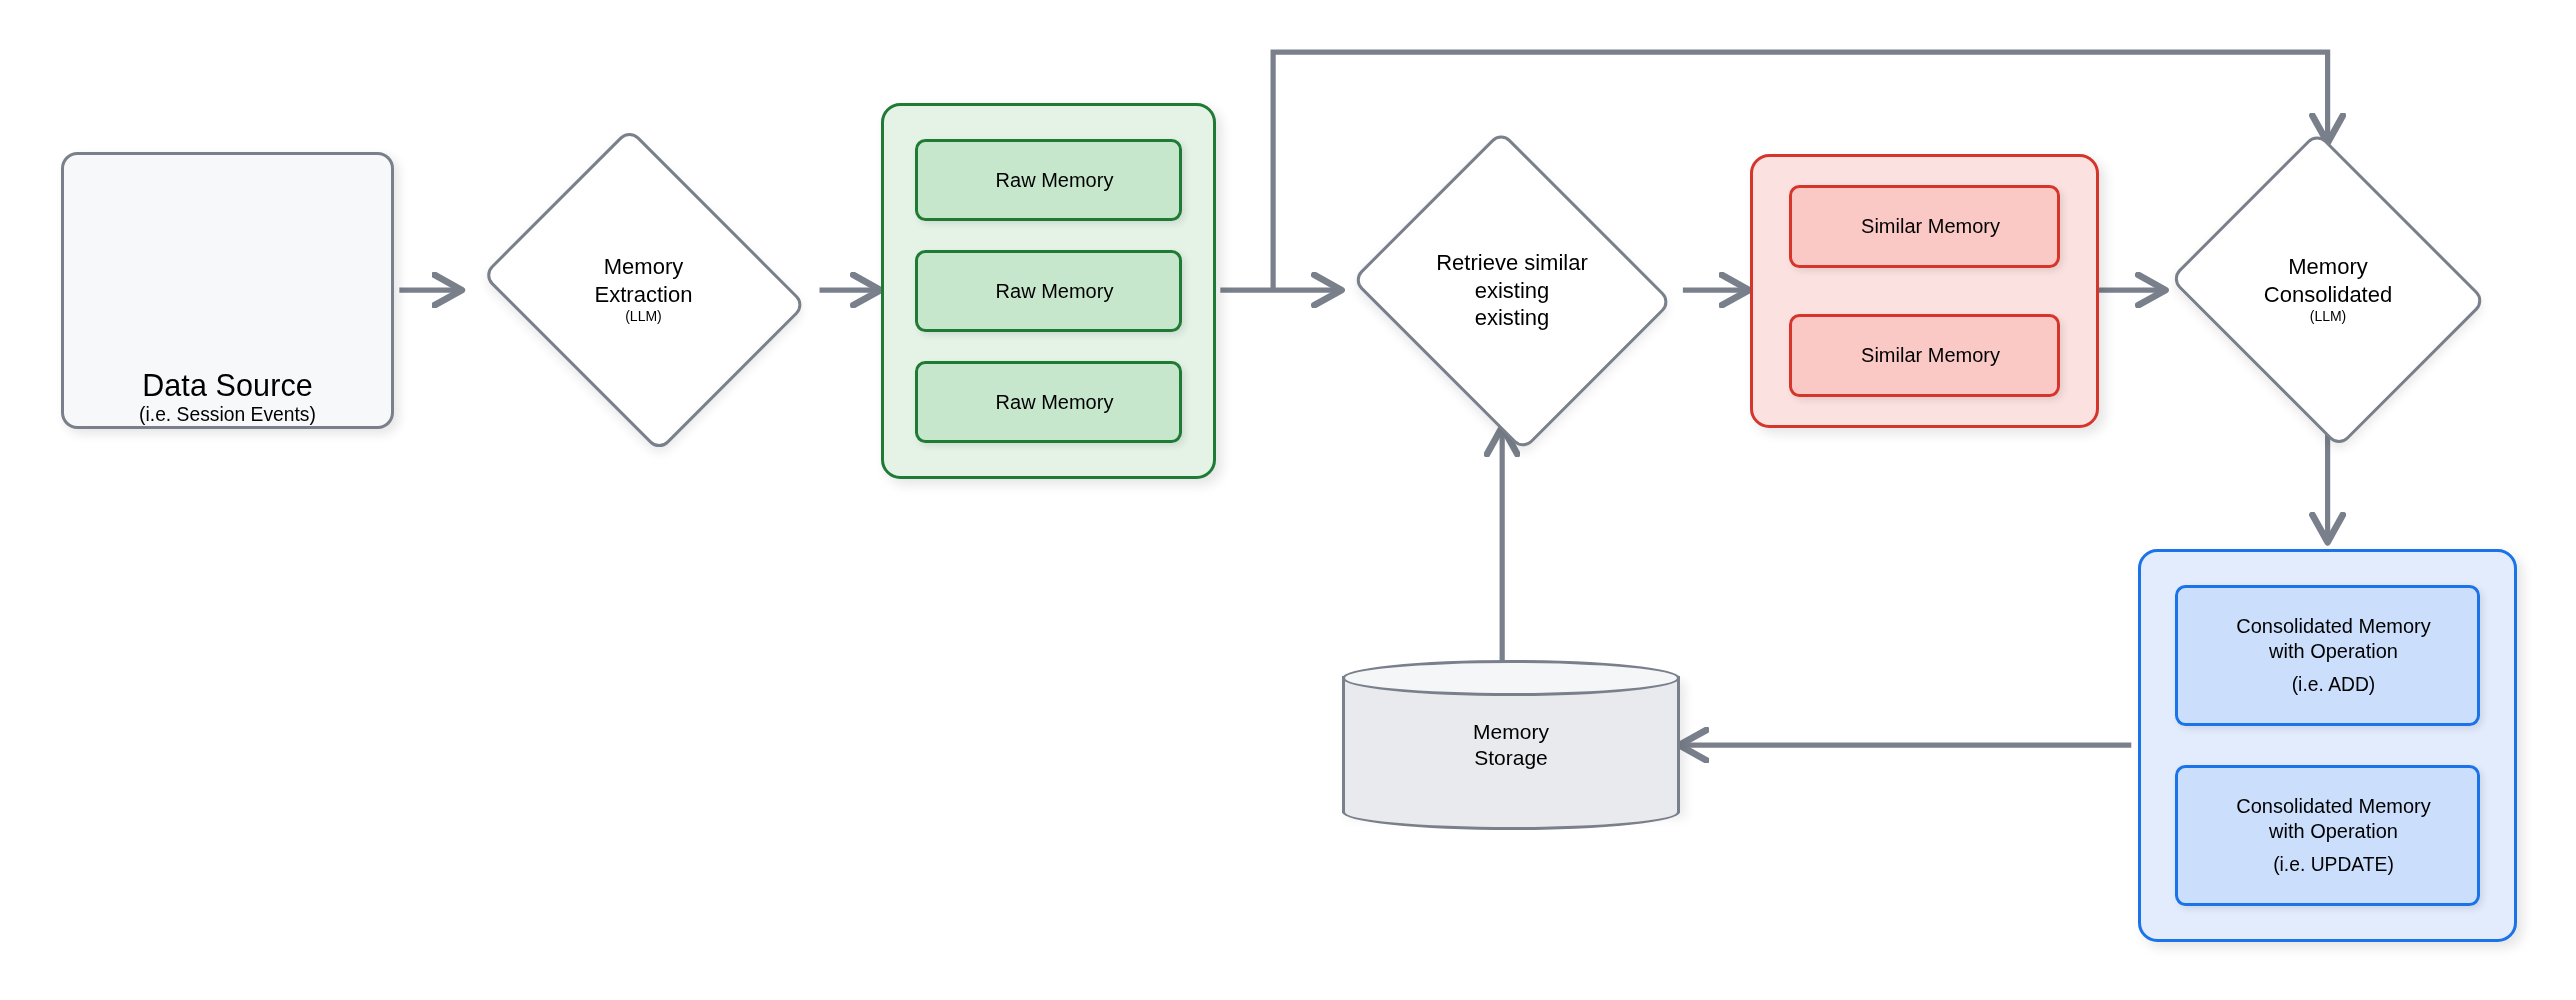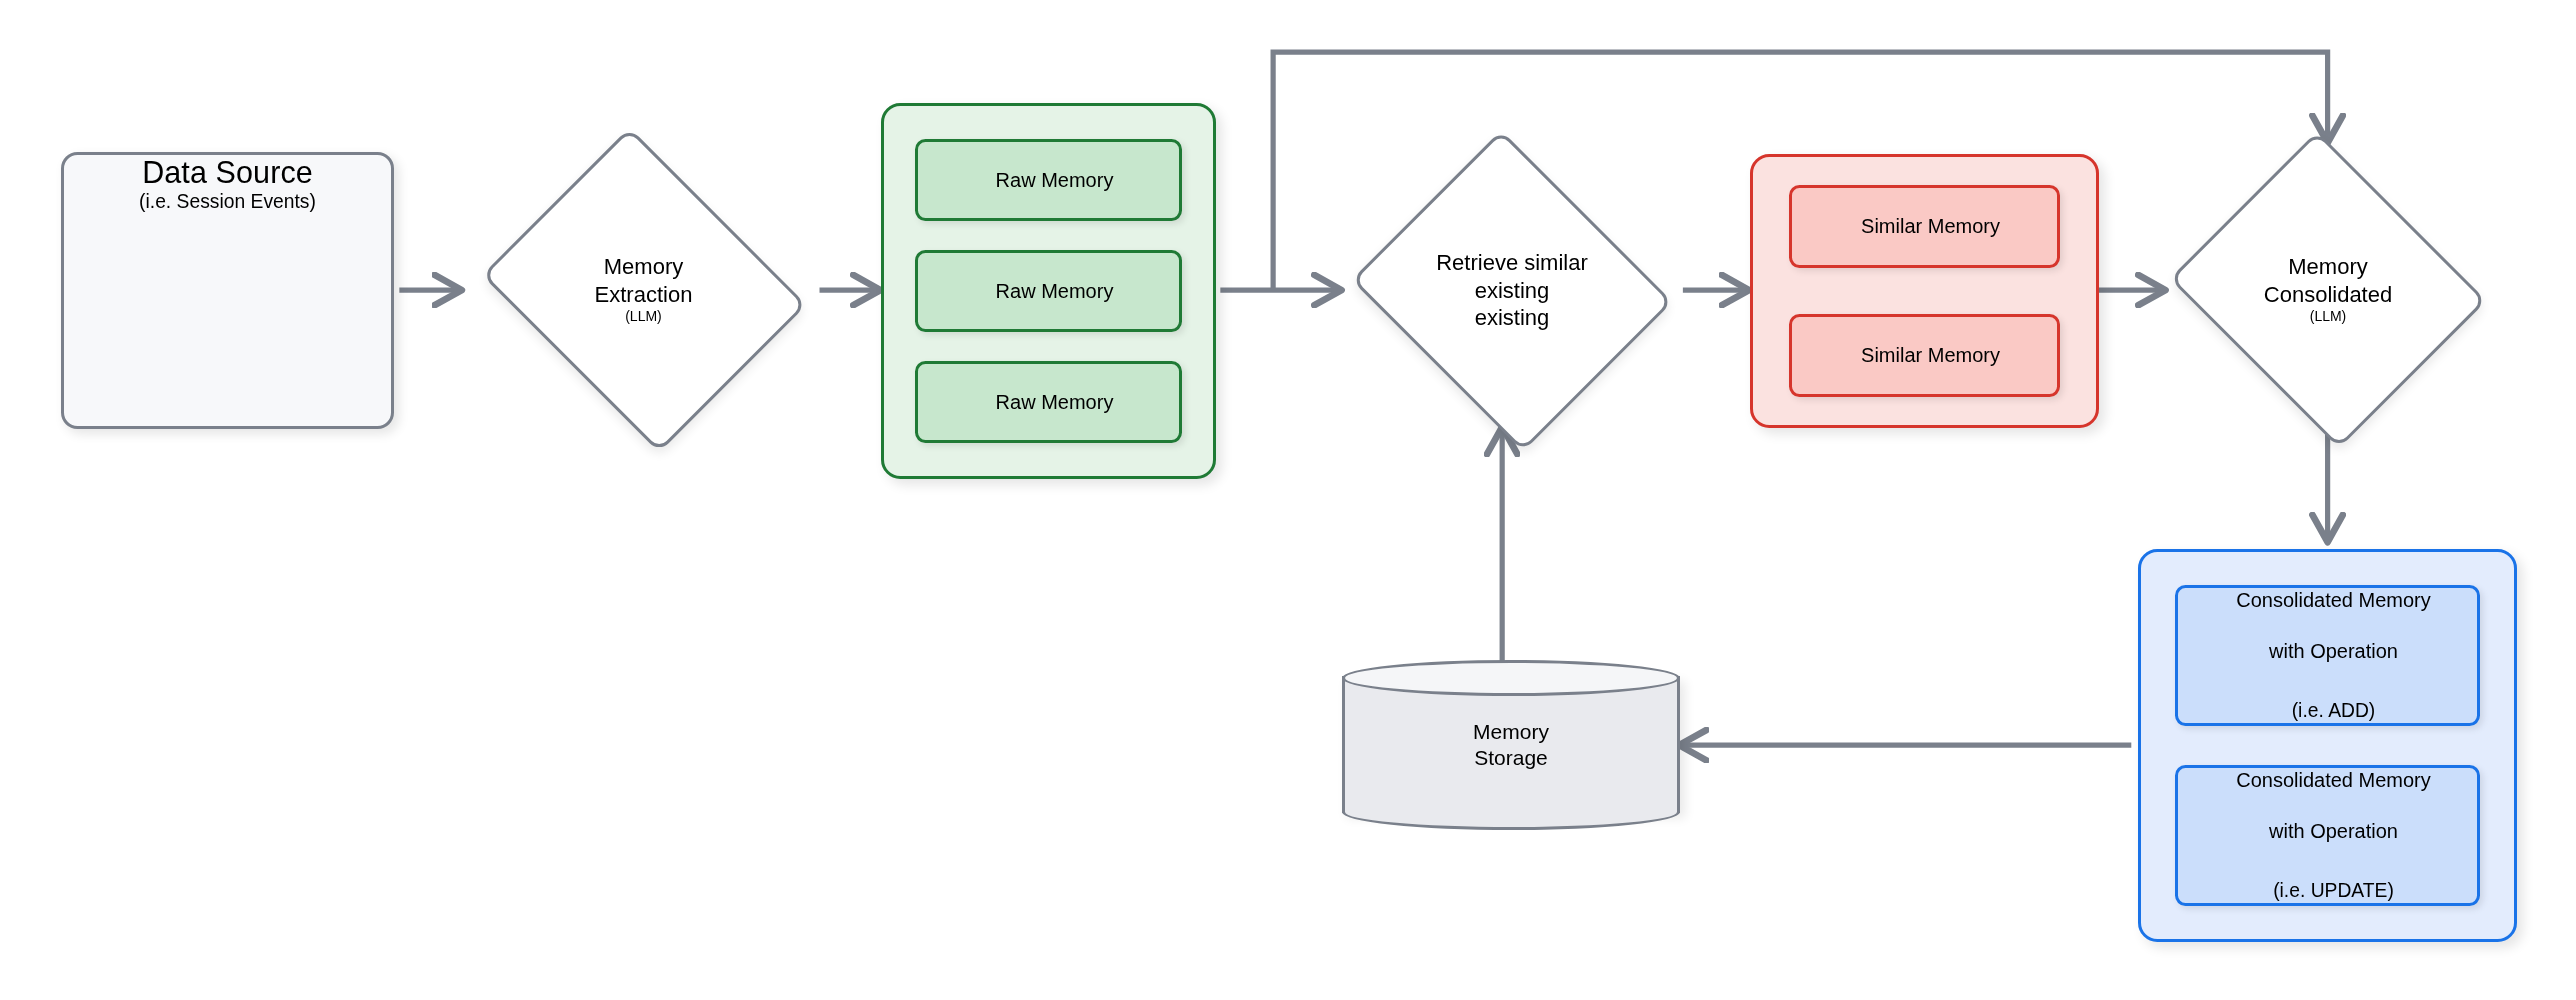--- a/index.html
+++ b/index.html
@@ -23,21 +23,21 @@
     width: 2576px;
     height: 1001px;
     pointer-events: none;
   }
   .node {
     position: absolute;
     box-sizing: border-box;
     display: flex;
     flex-direction: column;
     align-items: center;
-    justify-content: flex-start;
+    justify-content: flex-end;
     text-align: center;
     color: #000000;
   }
 
   
   .box-plain {
     background: #f7f8fa;
     border: 3.7px solid #7a808b;
     border-radius: 16.4px;
     box-shadow: 4.5px 4.5px 10.4px rgba(0,0,0,0.10);
@@ -93,21 +93,21 @@
     align-items: center;
     justify-content: center;
     text-align: center;
     border-radius: 10.4px;
     color: #000000;
     box-shadow: 3px 3px 7.4px rgba(0,0,0,0.10);
     padding-left: 12px;
   }
   .chip-green { background: #c7e7cd; border: 3.7px solid #1f7a35; }
   .chip-red   { background: #fac9c5; border: 3.7px solid #d6352c; }
-  .chip-blue  { background: #cbdefb; border: 3.7px solid #1a73e8; justify-content: space-between; }
+  .chip-blue  { background: #cbdefb; border: 3.7px solid #1a73e8; }
 
   .chip-title { font-size: 20px; line-height: 1.25; }
   .chip-sub   { font-size: 19.3px; line-height: 1.25; margin-top: 9px; }
 
   
   .cylinder {
     position: absolute;
     box-sizing: border-box;
   }
   .cyl-body {

